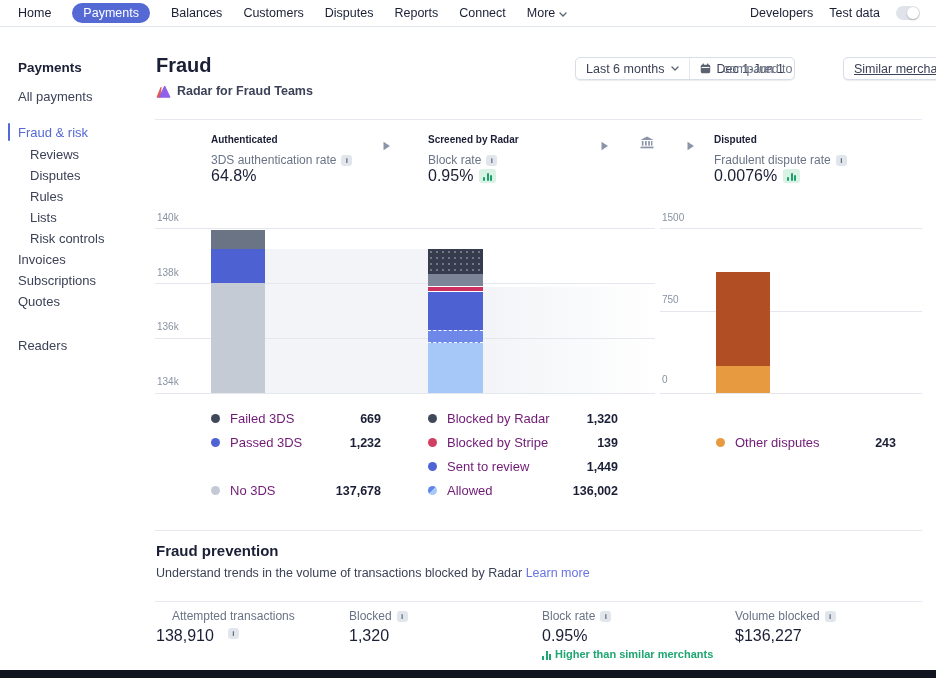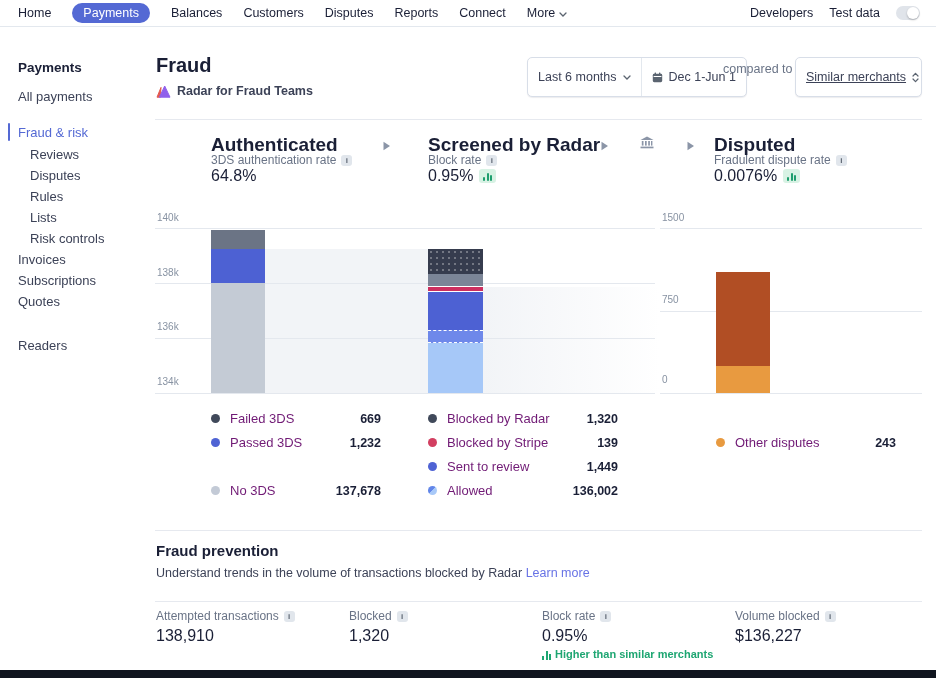--- a/index.html
+++ b/index.html
@@ -17,26 +17,26 @@
   .toggle { width:24px; height:14px; border-radius:7px; background:#e0e4ea; position:relative; cursor:pointer; }
   .toggle .knob { position:absolute; right:1px; top:1px; width:12px; height:12px; border-radius:50%; background:#fff; box-shadow:0 1px 2px rgba(0,0,0,.25); }
 
   
   .side-title { font-size:13.5px; font-weight:700; }
   .side-item { font-size:13px; color:#3c4257; cursor:pointer; white-space:nowrap; }
   .side-item.active { color:#5469d4; }
   .active-bar { width:2px; height:18px; background:#5469d4; border-radius:1px; }
 
   
-  .btn-group { display:flex; align-items:stretch; height:40px; background:#fff; border:1px solid #d8dee8; border-radius:5px; box-shadow:0 1px 1px rgba(26,31,54,.08); }
+  .btn-group { display:flex; align-items:stretch; height:23px; background:#fff; border:1px solid #d8dee8; border-radius:5px; box-shadow:0 1px 1px rgba(26,31,54,.08);margin-left:48px; }
   .btn-seg { display:flex; align-items:center; gap:6px; padding:0 10px; font-size:12.5px; color:#3c4257; cursor:pointer; white-space:nowrap; }
   .btn-seg + .btn-seg { border-left:1px solid #e3e8ee; }
   .muted { color:#697386; }
 
-  .col-title { font-size:19px; font-weight:700; color:#1a1f36; }
+  .col-title { font-size:10px; font-weight:700; color:#1a1f36; }
   .metric-label { display:flex; align-items:center; gap:5px; font-size:12px; color:#697386; }
   .metric-value { display:flex; align-items:center; gap:6px; font-size:16px; color:#1a1f36; }
   .info { display:inline-flex; align-items:center; justify-content:center; width:11px; height:11px; border-radius:3px; background:#e1e6ec; color:#5b6470; font-size:8px; font-weight:700; cursor:pointer; }
   .trend-badge { display:inline-flex; align-items:flex-end; gap:1.5px; background:#d8f2e4; border-radius:3px; padding:3px 4px 2px 4px; height:14px; }
   .trend-badge i { display:block; width:2px; background:#1e9e6e; border-radius:1px; }
 
   .tick { font-size:10px; color:#8792a2; }
   .gridline { height:1px; background:#e4e8ee; }
   .band { background:#f2f4f7; }
   .seg { position:absolute; left:0; right:0; }
@@ -281,21 +281,21 @@
 
   <div class="abs" style="left:155px; top:530px; width:767px; height:1px; background:#e6e9ef;"></div>
   <div class="abs sec-title" style="left:156px; top:542px;">Fraud prevention</div>
   <div class="abs sec-sub" style="left:156px; top:566px;">
     <span>Understand trends in the volume of transactions blocked by Radar</span>
     <span class="link">Learn more</span>
   </div>
 
   <div class="abs" style="left:155px; top:601px; width:767px; height:1px; background:#e6e9ef;"></div>
 
-  <div class="abs stat-label" style="left:156px; top:609px;">
+  <div class="abs stat-label" style="left:172px; top:609px;flex-direction:column;">
       <span>Attempted transactions</span>
       <span class="info">i</span>
     </div>
   <div class="abs stat-value" style="left:156px; top:627px;">138,910</div>
 
   <div class="abs stat-label" style="left:349px; top:609px;">
       <span>Blocked</span>
       <span class="info">i</span>
     </div>
   <div class="abs stat-value" style="left:349px; top:627px;">1,320</div>

